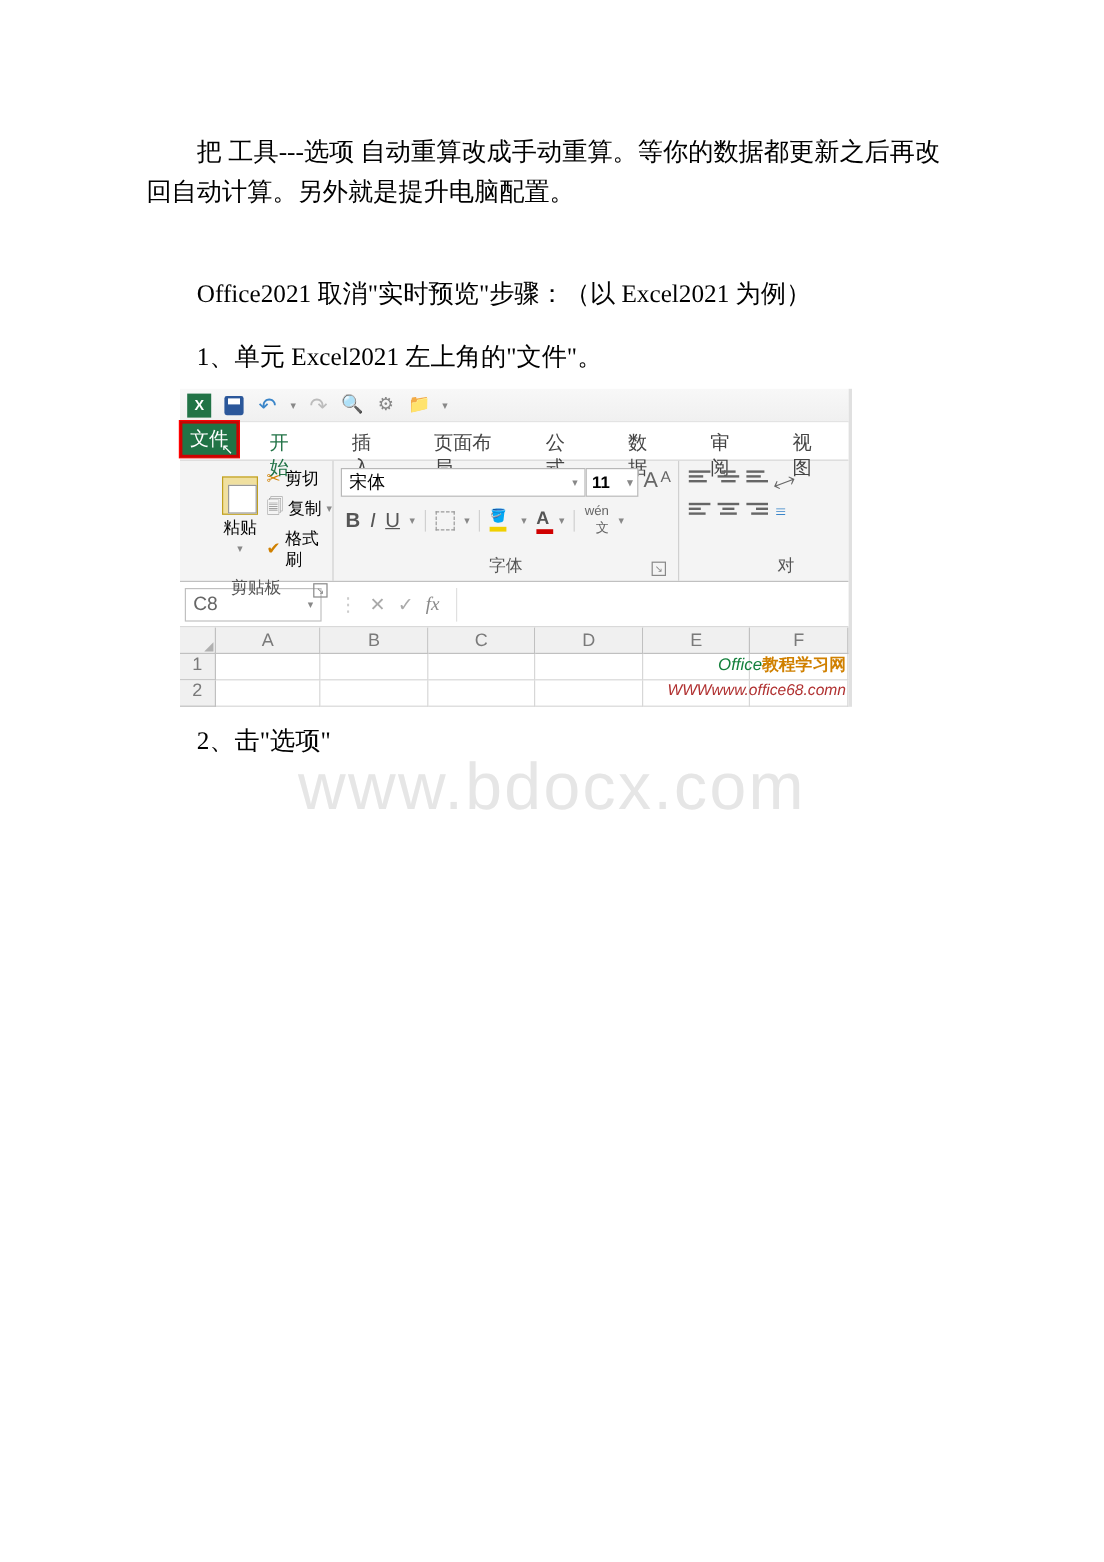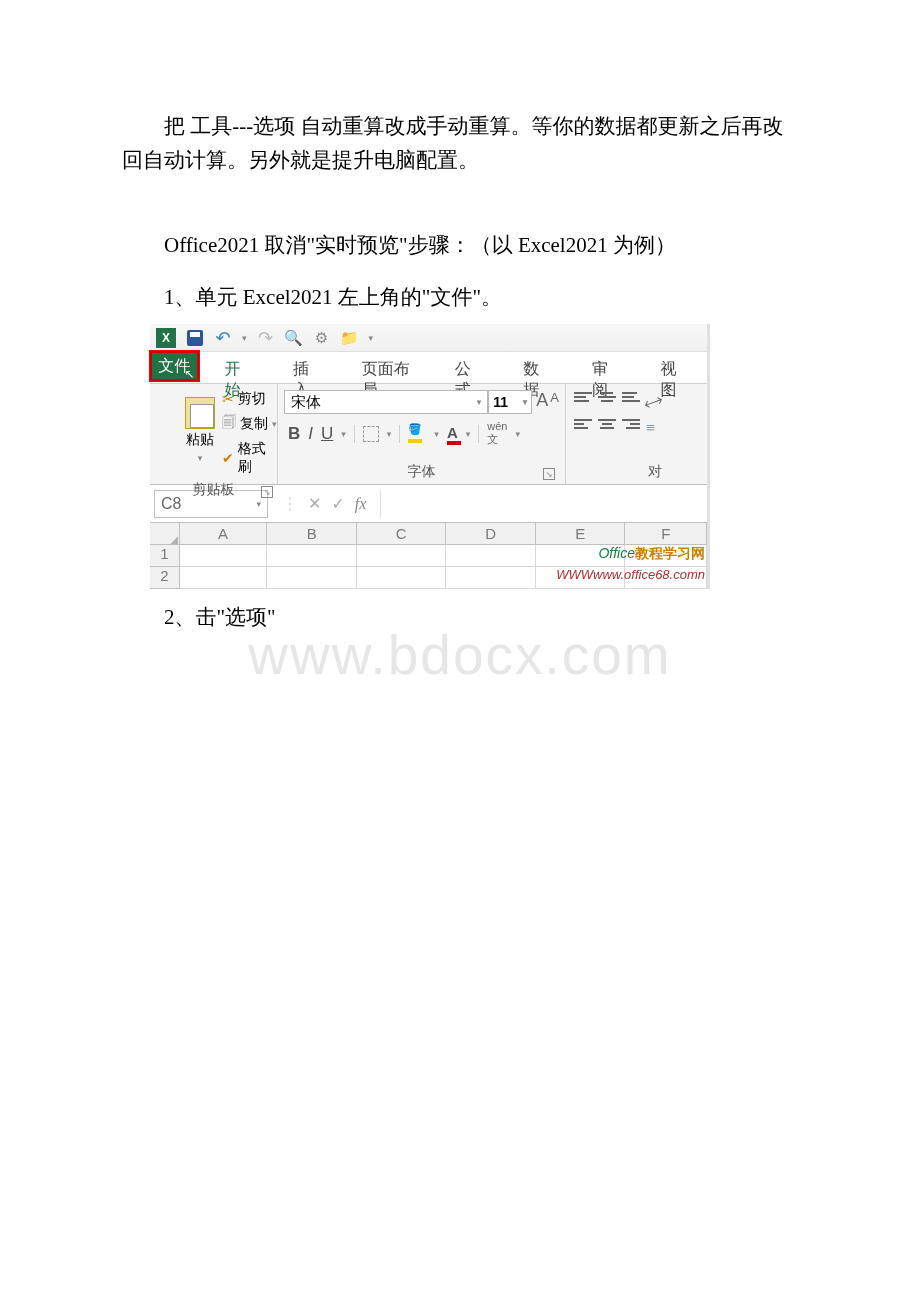--- a/index.html
+++ b/index.html
@@ -301,20 +301,21 @@
     .fontcolor-i::after {
       content: "";
       position: absolute;
       bottom: -2px; left: 0;
       width: 14px; height: 4px;
       background: #d00000;
     }
     .wen-i {
       font-size: 11px;
       color: #666;
+      text-align: right;
     }
     
     .align-group {
       width: 100px;
       padding: 8px 0 0 8px;
     }
     .align-row {
       display: flex;
       gap: 6px;
       padding-bottom: 6px;

